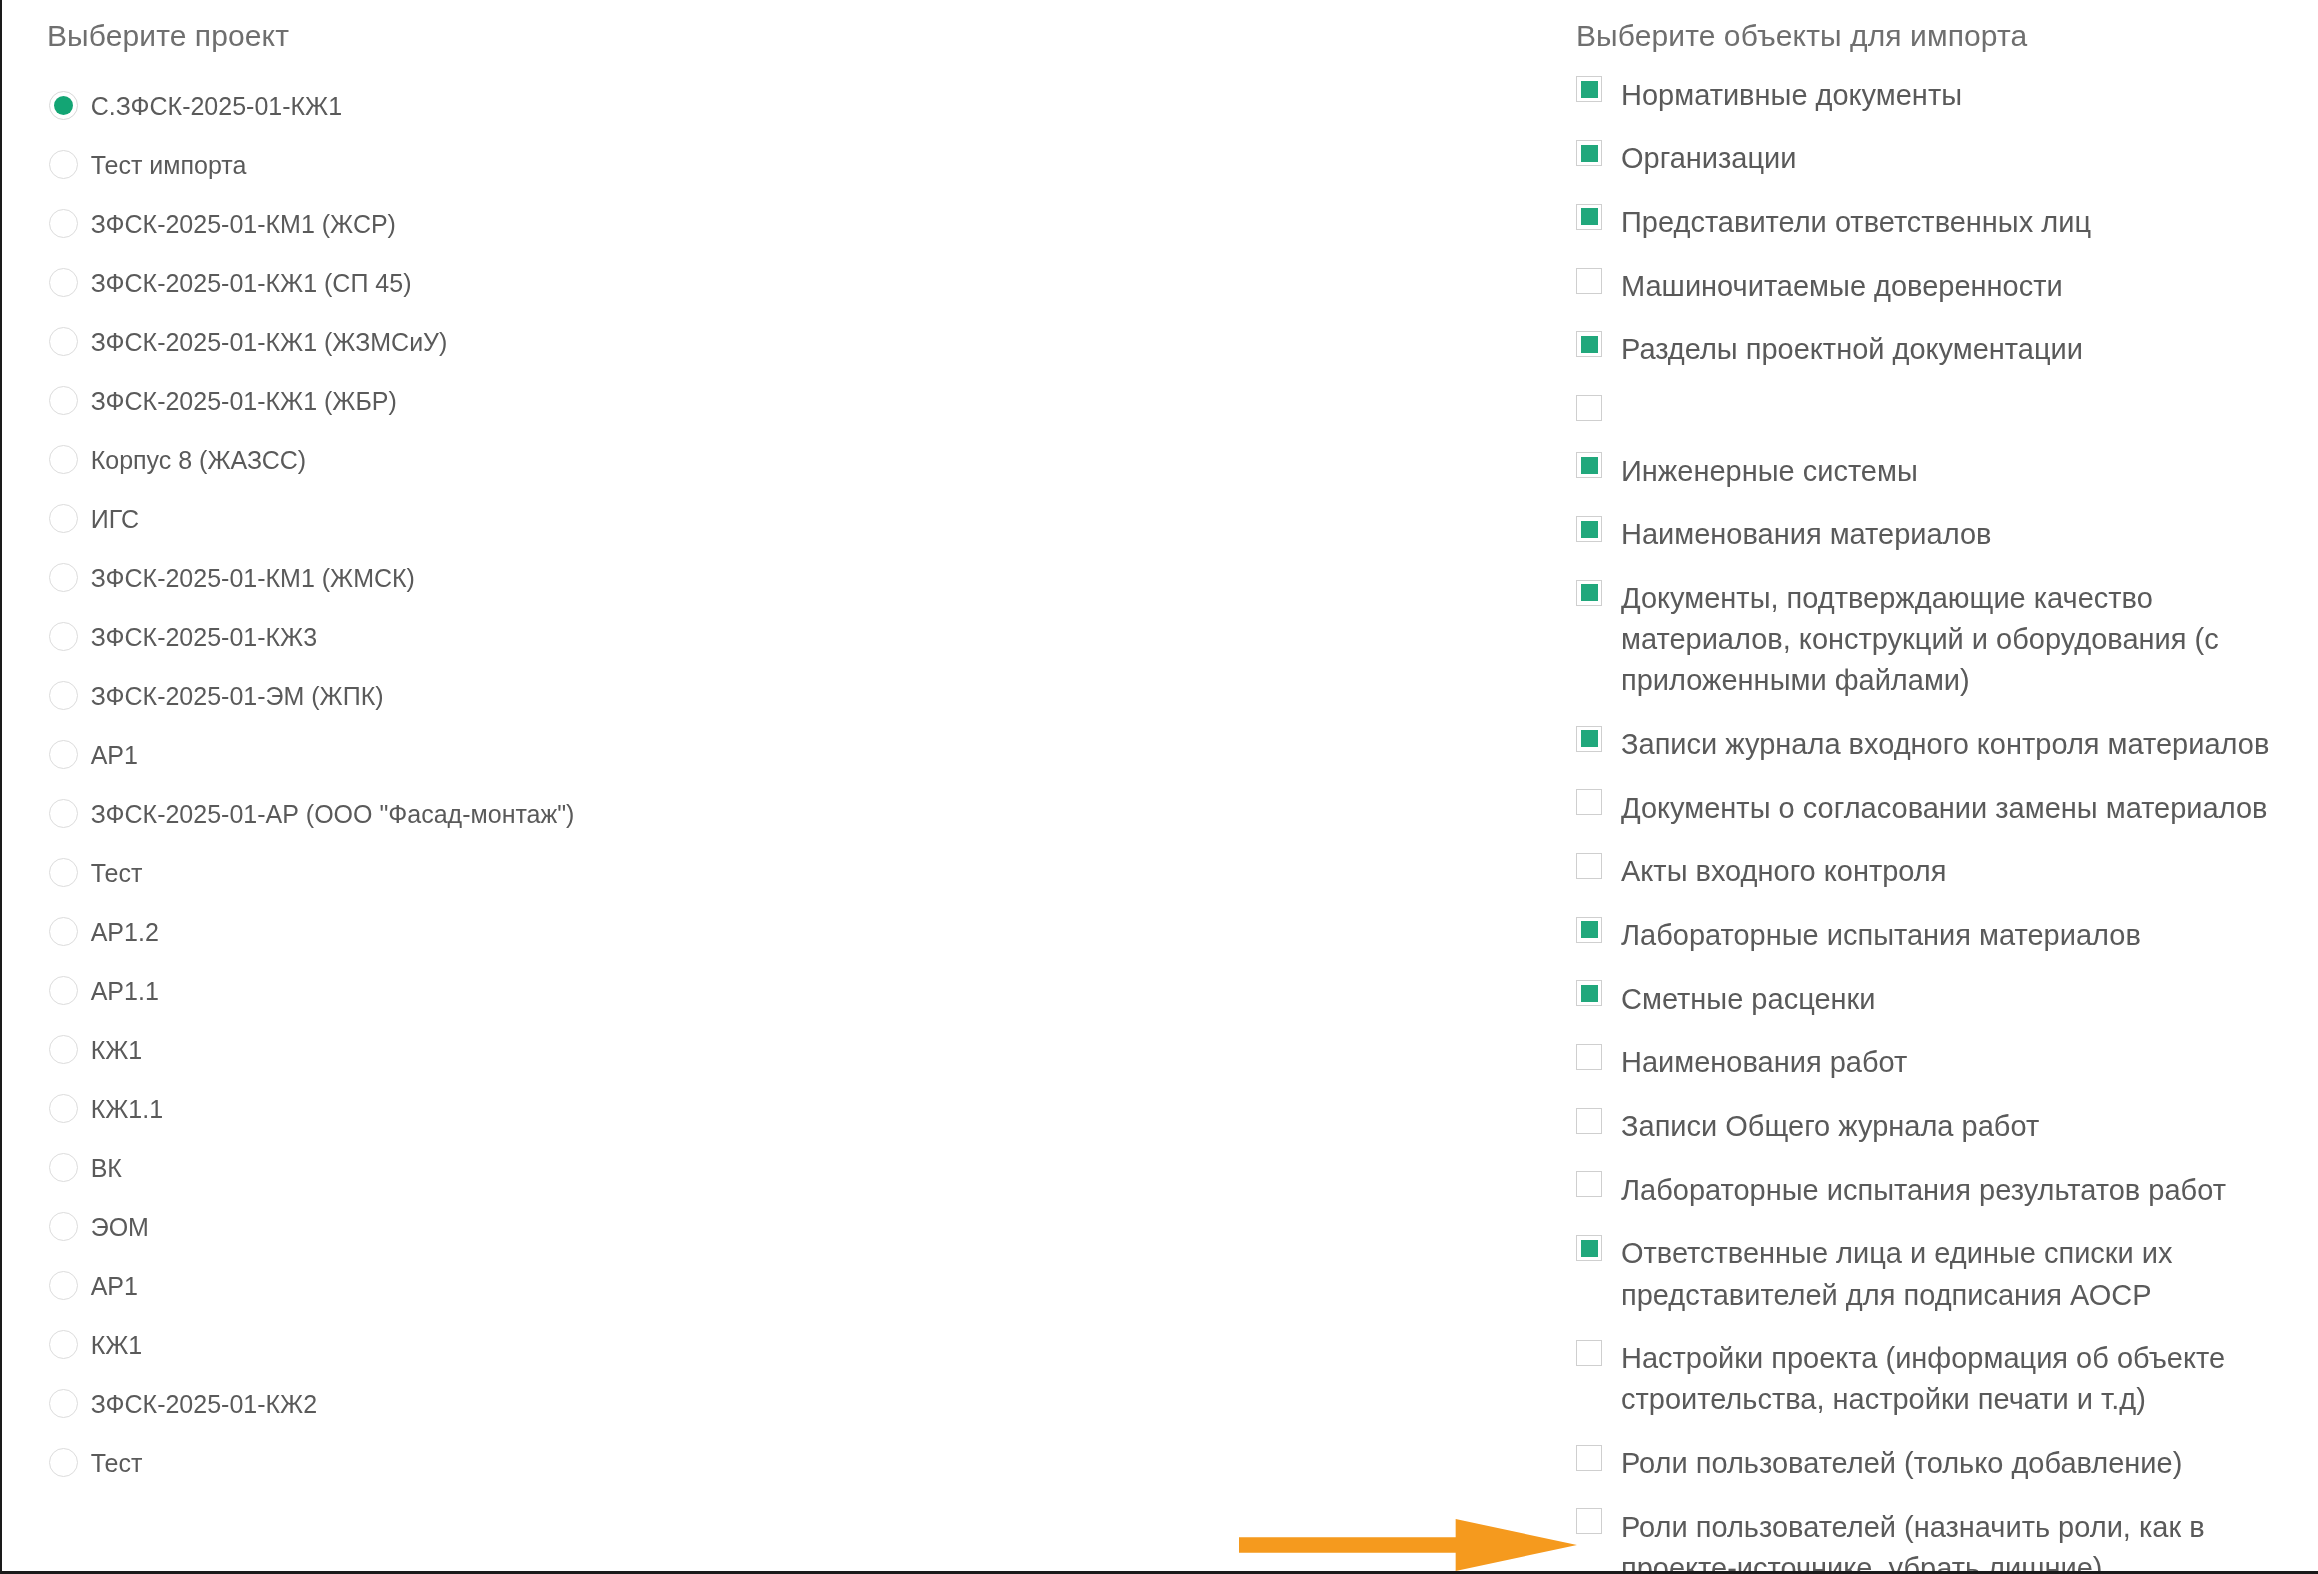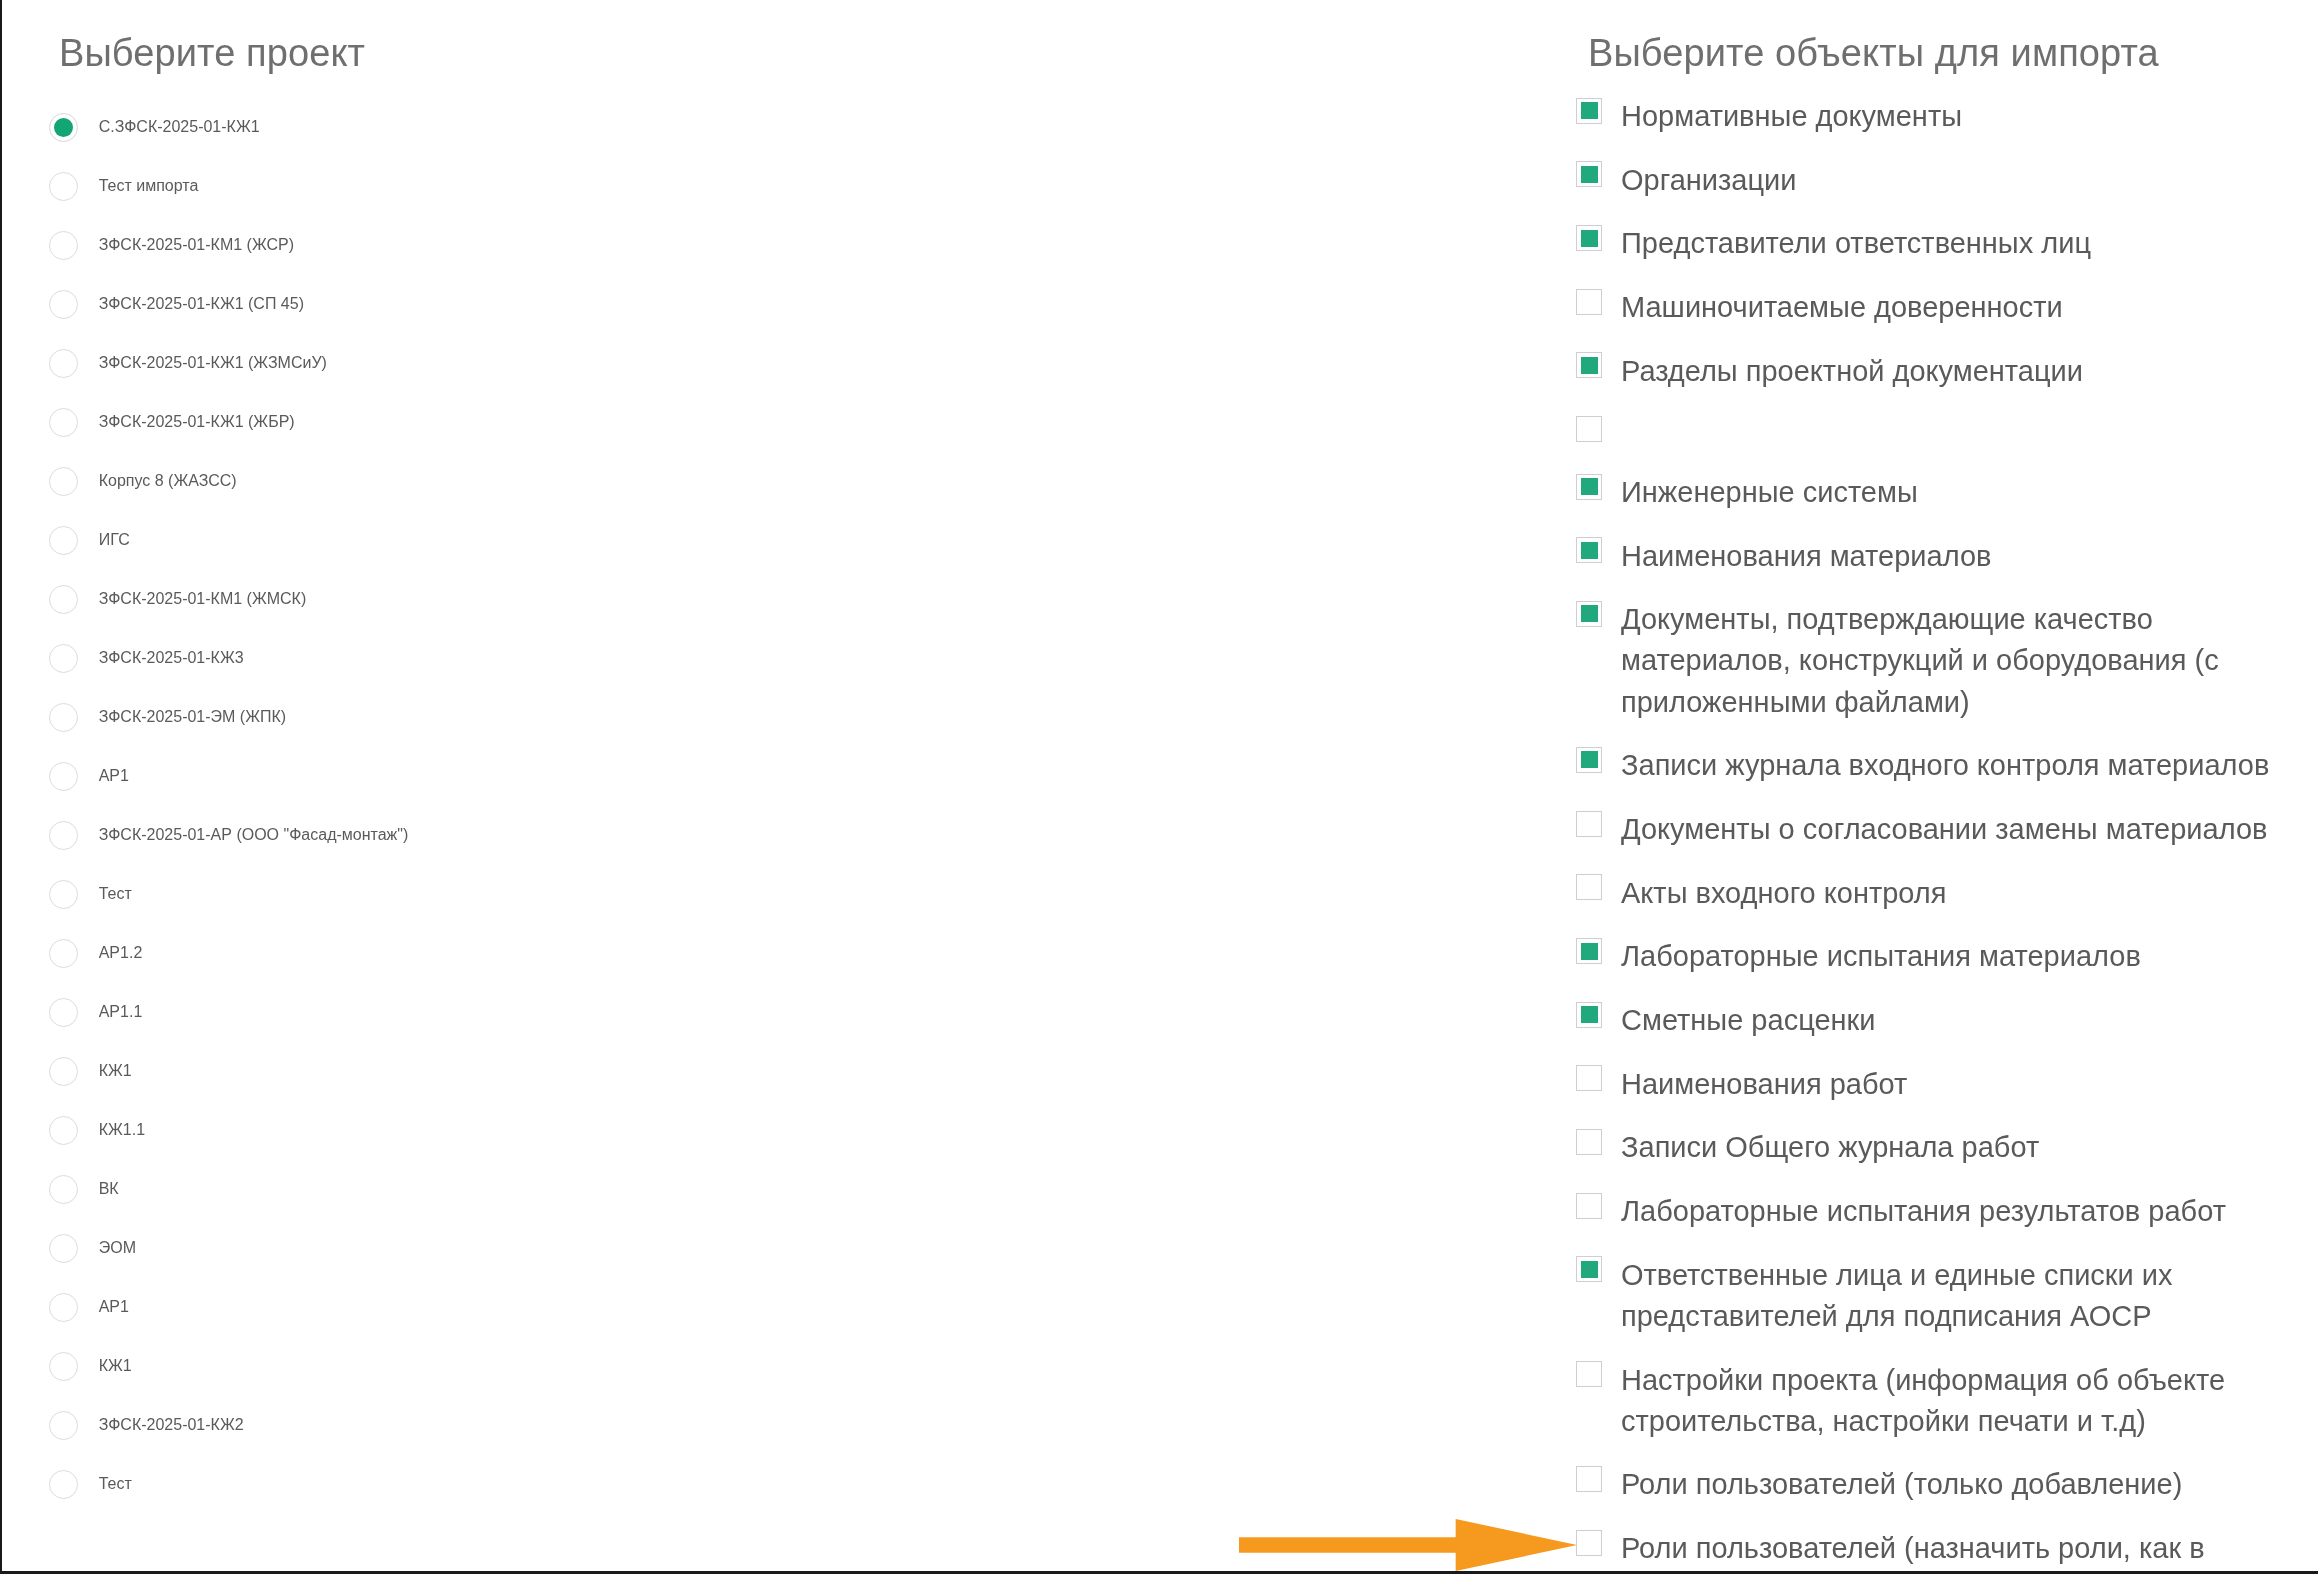--- a/index.html
+++ b/index.html
@@ -32,26 +32,26 @@
     width: 1437px;
   }
   .col-right {
     position: absolute;
     left: 1574px;
     top: 0;
     width: 727px;
   }
 
   .panel-title {
-    font-size: 38px;
+    font-size: 30px;
     font-weight: 400;
     color: #6f6f6f;
     letter-spacing: 0.1px;
     line-height: 1.16;
-    margin: 12px;
+    margin: 0;
     padding-top: 19px;
   }
   .col-right .panel-title {
     max-width: 606px;
   }
 
   
   .radio-list {
     list-style: none;
     margin: 0;
@@ -84,23 +84,23 @@
     left: 50%;
     top: 50%;
     width: 19px;
     height: 19px;
     margin-left: -9.5px;
     margin-top: -9.5px;
     border-radius: 50%;
     background: #13a574;
   }
   .radio-label {
-    font-size: 16px;
+    font-size: 25px;
     color: #5a5a5a;
-    margin-left: 21px;
+    margin-left: 13px;
     white-space: nowrap;
     line-height: 1.2;
   }
 
   
   .check-list {
     list-style: none;
     margin: 0;
     padding: 0;
     margin-top: 21px;

